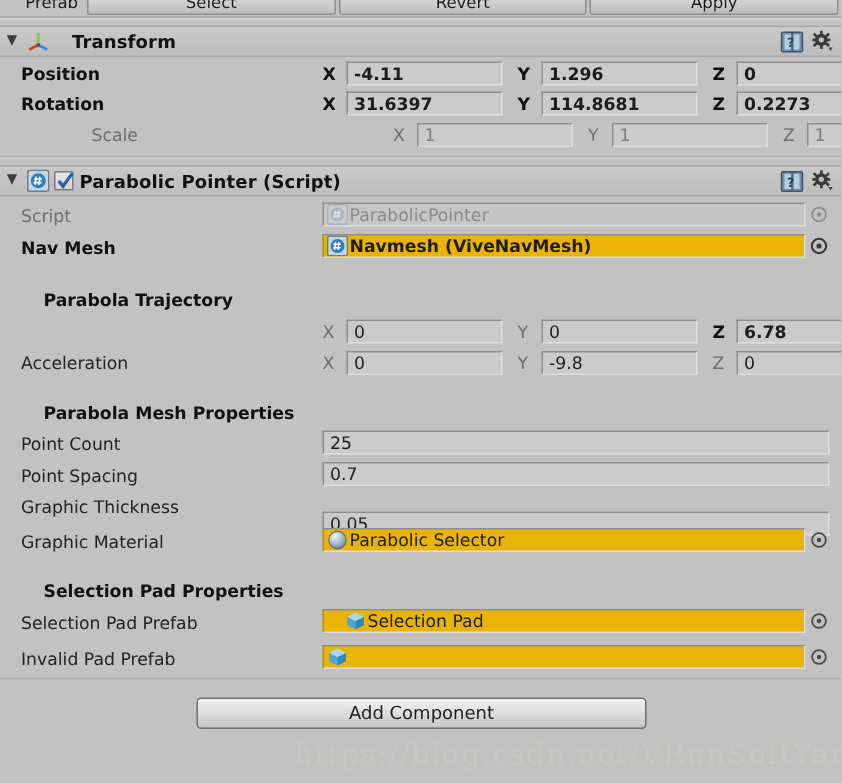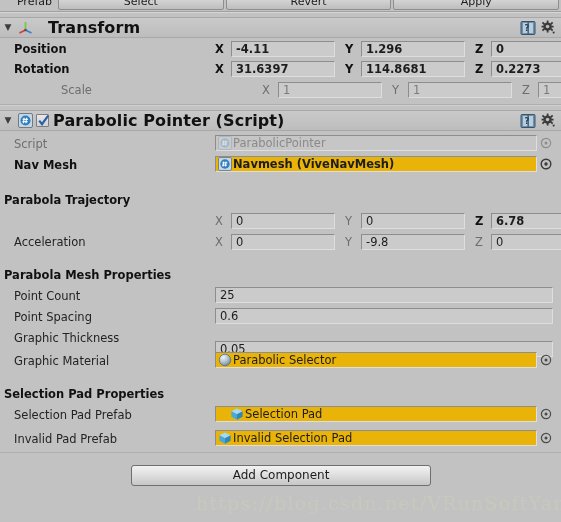--- a/index.html
+++ b/index.html
@@ -76,21 +76,21 @@
   .foldout {
     width: 16px;
     text-align: center;
     font-size: 9px;
     color: #3d3d3d;
     line-height: 1;
     user-select: none;
   }
   .comp-title {
     font-weight: bold;
-    font-size: 16px;
+    font-size: 12px;
     color: #111;
     letter-spacing: 0.1px;
   }
   .header-icons {
     margin-left: auto;
     display: flex;
     align-items: center;
     gap: 5px;
     padding-right: 5px;
   }
@@ -129,21 +129,21 @@
     color: #232323;
     white-space: nowrap;
   }
   .plabel.bold { font-weight: bold; color: #111; }
   .plabel.dim  { color: #6e6e6e; }
 
   
   .section-head {
     position: absolute;
     left: 0;
-    padding-left: 4px;
+    padding-left: 29px;
     font-weight: bold;
     font-size: 11.5px;
     color: #111;
     white-space: nowrap;
   }
 
   
   .field {
     height: 16px;
     background: #cbcbcb;
@@ -447,21 +447,21 @@
 <div class="section-head" style="top:268px;">Parabola Mesh Properties</div>
 
 <div class="row" style="top:287px;">
   <div class="plabel">Point Count</div>
 </div>
 <div class="field" style="position:absolute; left:215px; top:287px; width:338px;">25</div>
 
 <div class="row" style="top:308px;">
   <div class="plabel">Point Spacing</div>
 </div>
-<div class="field" style="position:absolute; left:215px; top:308px; width:338px;">0.6</div>
+<div class="field" style="position:absolute; left:215px; top:308px; width:338px;">0.7</div>
 
 <div class="row" style="top:329px;">
   <div class="plabel">Graphic Thickness</div>
 </div>
 <div class="field" style="position:absolute; left:215px; top:341px; width:338px;">0.05</div>
 
 <div class="row" style="top:352px;">
   <div class="plabel">Graphic Material</div>
 </div>
 <div class="objfield" style="left:215px; top:352px; width:322px;">
@@ -502,21 +502,20 @@
 
 <div class="row" style="top:430px;">
   <div class="plabel">Invalid Pad Prefab</div>
 </div>
 <div class="objfield" style="left:215px; top:430px; width:322px;">
   <svg class="oi" viewBox="0 0 15 15">
     <polygon points="7.5,1.5 13.5,4.6 7.5,7.7 1.5,4.6" fill="#9fdbf5"></polygon>
     <polygon points="1.5,4.6 7.5,7.7 7.5,13.6 1.5,10.5" fill="#4aa8d8"></polygon>
     <polygon points="13.5,4.6 7.5,7.7 7.5,13.6 13.5,10.5" fill="#2f88bd"></polygon>
   </svg>
-  <span>Invalid Selection Pad</span>
 </div>
 <svg class="selbtn" style="left:540px; top:432px;" viewBox="0 0 12 12">
   <circle cx="6" cy="6" r="4.6" fill="none" stroke="#4a4a4a" stroke-width="1.2"></circle>
   <circle cx="6" cy="6" r="1.5" fill="#4a4a4a"></circle>
 </svg>
 
 <div class="hr" style="top:452px;background:#b0b0b0;"></div>
 
 <div class="addcomp">Add Component</div>
 

